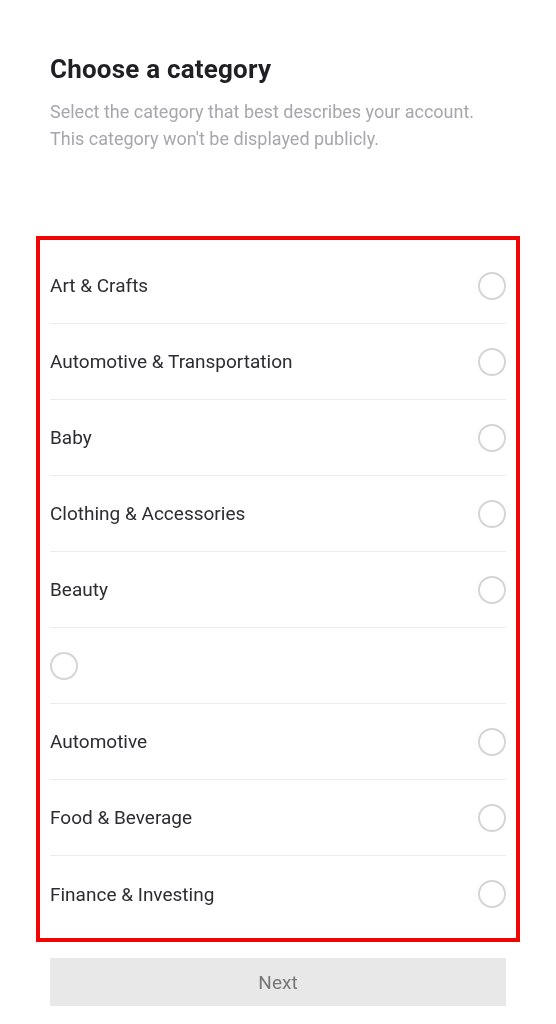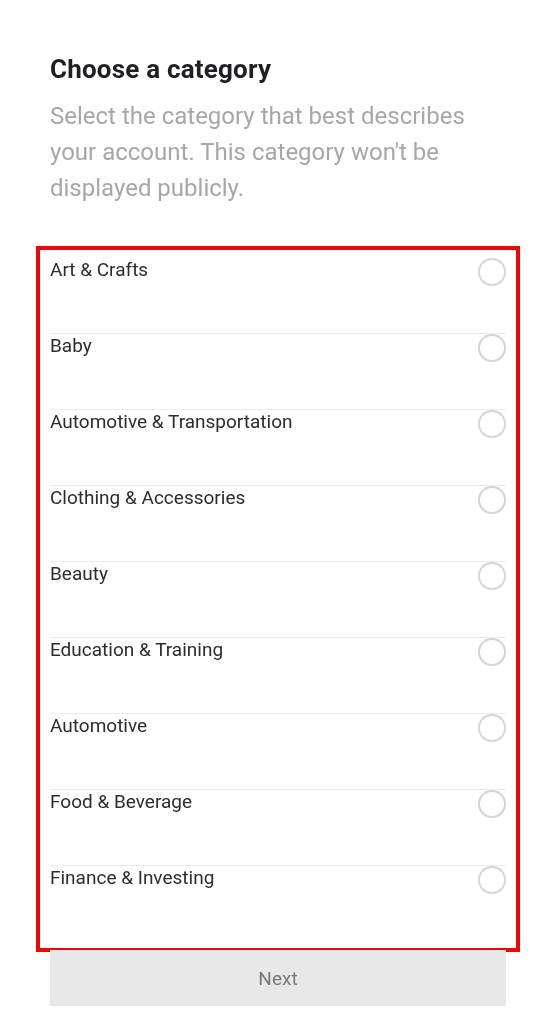--- a/index.html
+++ b/index.html
@@ -18,34 +18,34 @@
     padding: 54px 50px 16px 50px;
   }
   .title {
     font-size: 26px;
     font-weight: 700;
     color: #1f1f24;
     letter-spacing: 0.2px;
     margin-bottom: 14px;
   }
   .subtitle {
-    font-size: 24px;
+    font-size: 18px;
     line-height: 1.5;
     color: #a6a7ab;
-    margin-bottom: 40px;
+    margin-bottom: 84px;
   }
   .list-highlight {
     border: 4px solid #f00505;
     margin-left: -14px;
     margin-right: -14px;
     padding: 8px 10px 6px 10px;
   }
   .row {
     display: flex;
-    align-items: flex-start;
+    align-items: center;
     justify-content: space-between;
     height: 76px;
     border-bottom: 1px solid #ececec;
     cursor: pointer;
   }
   .row:last-child {
     border-bottom: none;
   }
   .row-label {
     font-size: 19px;
@@ -57,21 +57,21 @@
     border: 2px solid #d5d5d8;
     border-radius: 50%;
     background: #ffffff;
     flex-shrink: 0;
   }
   .next-bar {
     position: absolute;
     left: 50px;
     right: 50px;
     bottom: 18px;
-    height: 56px;
+    height: 48px;
     background: #e8e8e9;
     display: flex;
     align-items: center;
     justify-content: center;
     font-size: 19px;
     color: #777;
     cursor: pointer;
   }
 </style>
 </head>
@@ -80,37 +80,36 @@
 <div class="page">
   <h1 class="title">Choose a category</h1>
   <p class="subtitle">Select the category that best describes your account. This category won't be displayed publicly.</p>
 
   <div class="list-highlight">
     <div class="row">
       <span class="row-label">Art &amp; Crafts</span>
       <span class="radio"></span>
     </div>
     <div class="row">
-      <span class="row-label">Baby</span>
+      <span class="row-label">Automotive &amp; Transportation</span>
       <span class="radio"></span>
     </div>
     <div class="row">
-      <span class="row-label">Automotive &amp; Transportation</span>
+      <span class="row-label">Baby</span>
       <span class="radio"></span>
     </div>
     <div class="row">
       <span class="row-label">Clothing &amp; Accessories</span>
       <span class="radio"></span>
     </div>
     <div class="row">
       <span class="row-label">Beauty</span>
       <span class="radio"></span>
     </div>
     <div class="row">
-      <span class="row-label">Education &amp; Training</span>
       <span class="radio"></span>
     </div>
     <div class="row">
       <span class="row-label">Automotive</span>
       <span class="radio"></span>
     </div>
     <div class="row">
       <span class="row-label">Food &amp; Beverage</span>
       <span class="radio"></span>
     </div>

